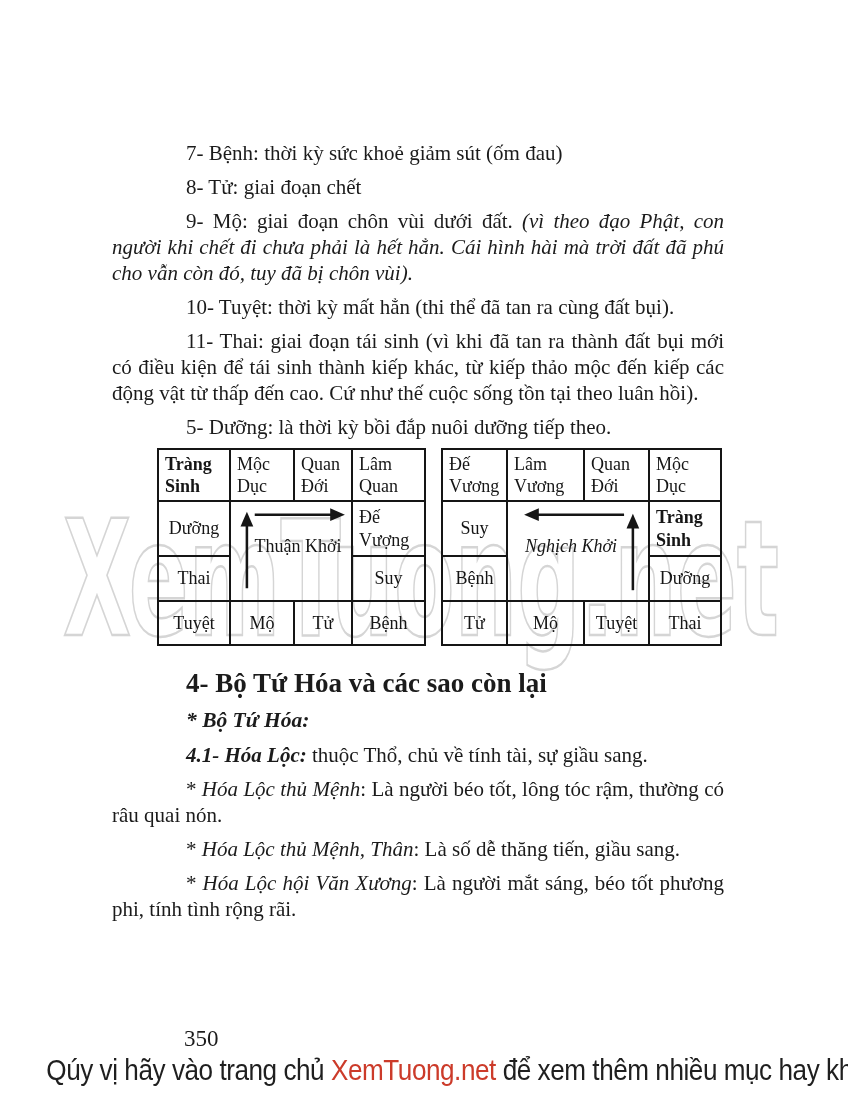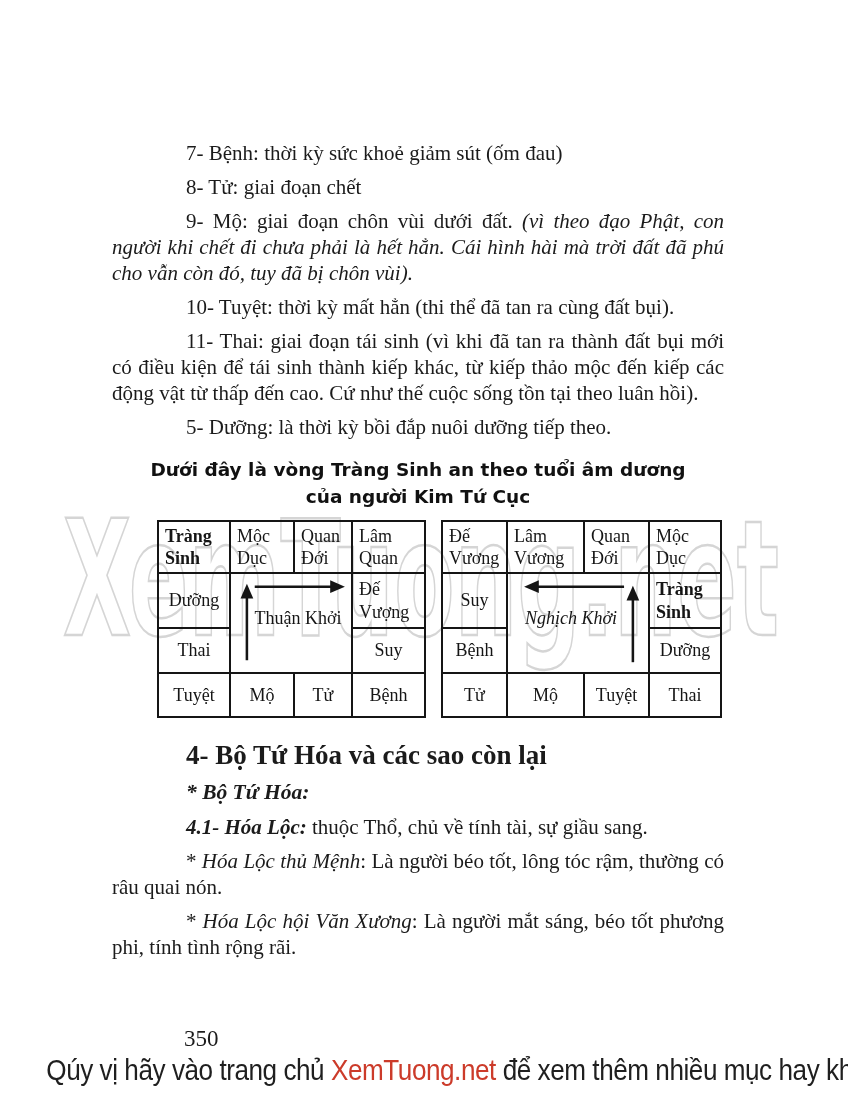--- a/index.html
+++ b/index.html
@@ -87,24 +87,20 @@
     <p class="body"><span>8- Tử: giai đoạn chết</span></p>
 
     <p class="body"><span>9- Mộ: giai đoạn chôn vùi dưới đất. </span><span class="it">(vì theo đạo Phật, con người khi chết đi chưa phải là hết hẳn. Cái hình hài mà trời đất đã phú cho vẫn còn đó, tuy đã bị chôn vùi).</span></p>
 
     <p class="body"><span>10- Tuyệt: thời kỳ mất hẳn (thi thể đã tan ra cùng đất bụi).</span></p>
 
     <p class="body"><span>11- Thai: giai đoạn tái sinh (vì khi đã tan ra thành đất bụi mới có điều kiện để tái sinh thành kiếp khác, từ kiếp thảo mộc đến kiếp các động vật từ thấp đến cao. Cứ như thế cuộc sống tồn tại theo luân hồi).</span></p>
 
     <p class="body"><span>5- Dưỡng: là thời kỳ bồi đắp nuôi dưỡng tiếp theo.</span></p>
 
-    <div class="tbl-heading">
-      <div>Dưới đây là vòng Tràng Sinh an theo tuổi âm dương</div>
-      <div>của người Kim Tứ Cục</div>
-    </div>
 
     <div class="tables">
 
       <div class="ts-table t-left">
         <div class="cell bd" style="grid-area:1/1">Tràng Sinh</div>
         <div class="cell" style="grid-area:1/2">Mộc Dục</div>
         <div class="cell" style="grid-area:1/3">Quan Đới</div>
         <div class="cell lc" style="grid-area:1/4">Lâm Quan</div>
 
         <div class="cell" style="grid-area:2/1">Dưỡng</div>
@@ -158,20 +154,21 @@
     </div>
 
     <div class="sec-h">4- Bộ Tứ Hóa và các sao còn lại</div>
 
     <div class="sec-sub">* Bộ Tứ Hóa:</div>
 
     <p class="body"><span class="bit">4.1- Hóa Lộc:</span><span> thuộc Thổ, chủ về tính tài, sự giầu sang.</span></p>
 
     <p class="body"><span>* </span><span class="it">Hóa Lộc thủ Mệnh</span><span>: Là người béo tốt, lông tóc rậm, thường có râu quai nón.</span></p>
 
+    <p class="body"><span>* </span><span class="it">Hóa Lộc thủ Mệnh, Thân</span><span>: Là số dễ thăng tiến, giầu sang.</span></p>
 
     <p class="body"><span>* </span><span class="it">Hóa Lộc hội Văn Xương</span><span>: Là người mắt sáng, béo tốt phương phi, tính tình rộng rãi.</span></p>
 
   </div>
 
   <div class="page-num">350</div>
 
   <div class="footer">
     <span class="squeeze">
       <span>Qúy vị hãy vào trang chủ </span><a href="#" class="link">XemTuong.net</a><span> để xem thêm nhiều mục hay khác</span>

